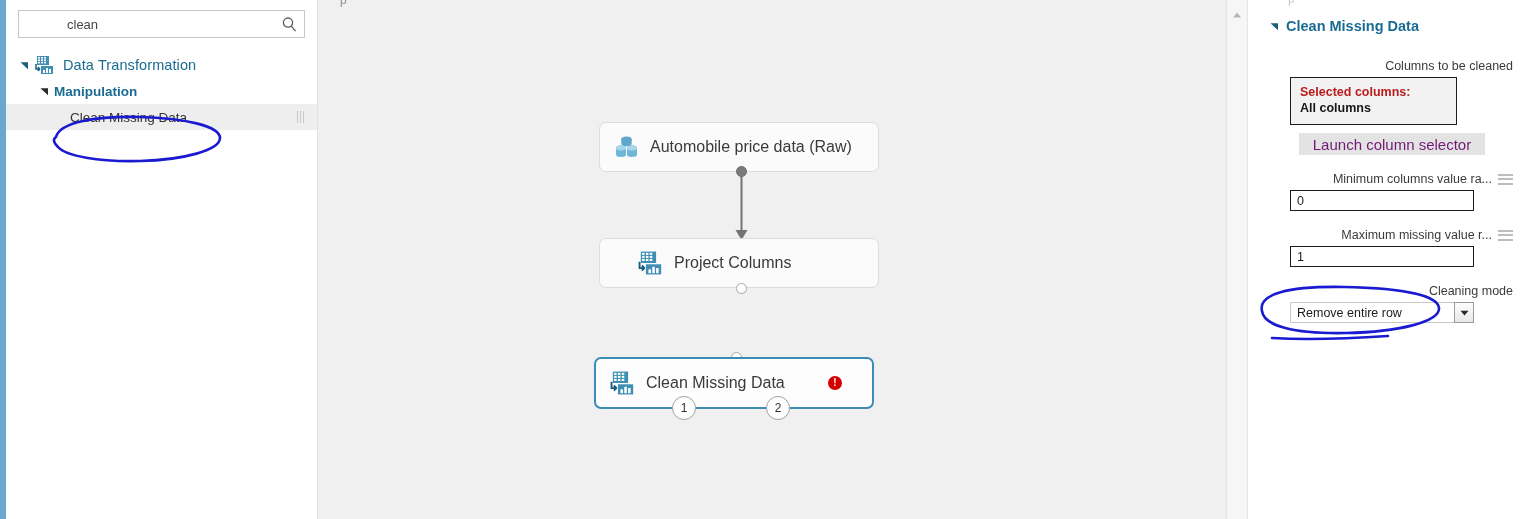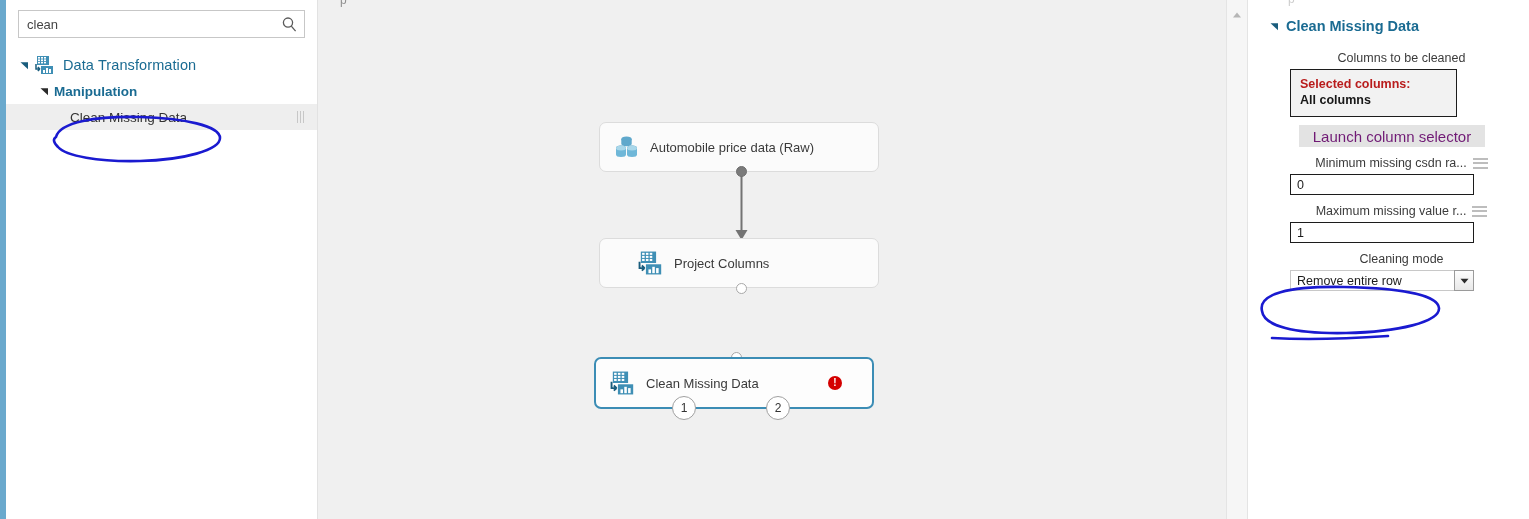--- a/index.html
+++ b/index.html
@@ -45,20 +45,21 @@
     position: relative;
   }
   .search-wrap {
     margin: 10px 12px 0 12px;
     height: 28px;
     border: 1px solid #c7c7c7;
     background: #ffffff;
     display: flex;
     align-items: center;
     box-sizing: border-box;
+    padding-left: 40px;
   }
   .search-input {
     flex: 1 1 auto;
     border: none;
     outline: none;
     font-family: "Liberation Sans", sans-serif;
     font-size: 13px;
     color: #444;
     padding: 0 8px;
     background: transparent;
@@ -192,21 +193,21 @@
     width: 30px;
     height: 26px;
     margin-left: 12px;
     margin-right: 8px;
     flex: 0 0 30px;
     display: flex;
     align-items: center;
     justify-content: center;
   }
   .module .mod-title {
-    font-size: 13px;
+    font-size: 16px;
     color: #3a3a3a;
     white-space: nowrap;
   }
   .module.selected {
     border: 2px solid #3c8db5;
     background: #fdfdfd;
   }
 
   .err-badge {
     position: absolute;
@@ -315,25 +316,25 @@
   .props-title {
     color: #1a6b92;
     font-size: 14.5px;
     font-weight: 600;
   }
   .props-body { padding: 8px 16px 0 42px; }
 
   .field-label {
     font-size: 12.5px;
     color: #3b3b3b;
-    margin-top: 9px;
+    margin-top: 17px;
     margin-bottom: 4px;
     display: flex;
     align-items: center;
-    justify-content: center;
+    justify-content: flex-end;
   }
   .field-label .lbl-text { white-space: nowrap; overflow: hidden; }
   .hamburger {
     width: 15px;
     height: 11px;
     flex: 0 0 15px;
     margin-left: 6px;
     display: flex;
     flex-direction: column;
     justify-content: space-between;
@@ -634,21 +635,21 @@
       <div class="selcols-box">
         <div class="selcols-title">Selected columns:</div>
         <div class="selcols-value">All columns</div>
       </div>
 
       <button class="btn-launch">
         <span>Launch column selector</span>
       </button>
 
       <div class="field-label">
-        <span class="lbl-text">Minimum missing csdn ra...</span>
+        <span class="lbl-text">Minimum columns value ra...</span>
         <span class="hamburger">
           <i></i>
             <i></i>
             <i></i>
         </span>
       </div>
       <input class="text-input" type="text" value="0" style="">
 
       <div class="field-label">
         <span class="lbl-text">Maximum missing value r...</span>

